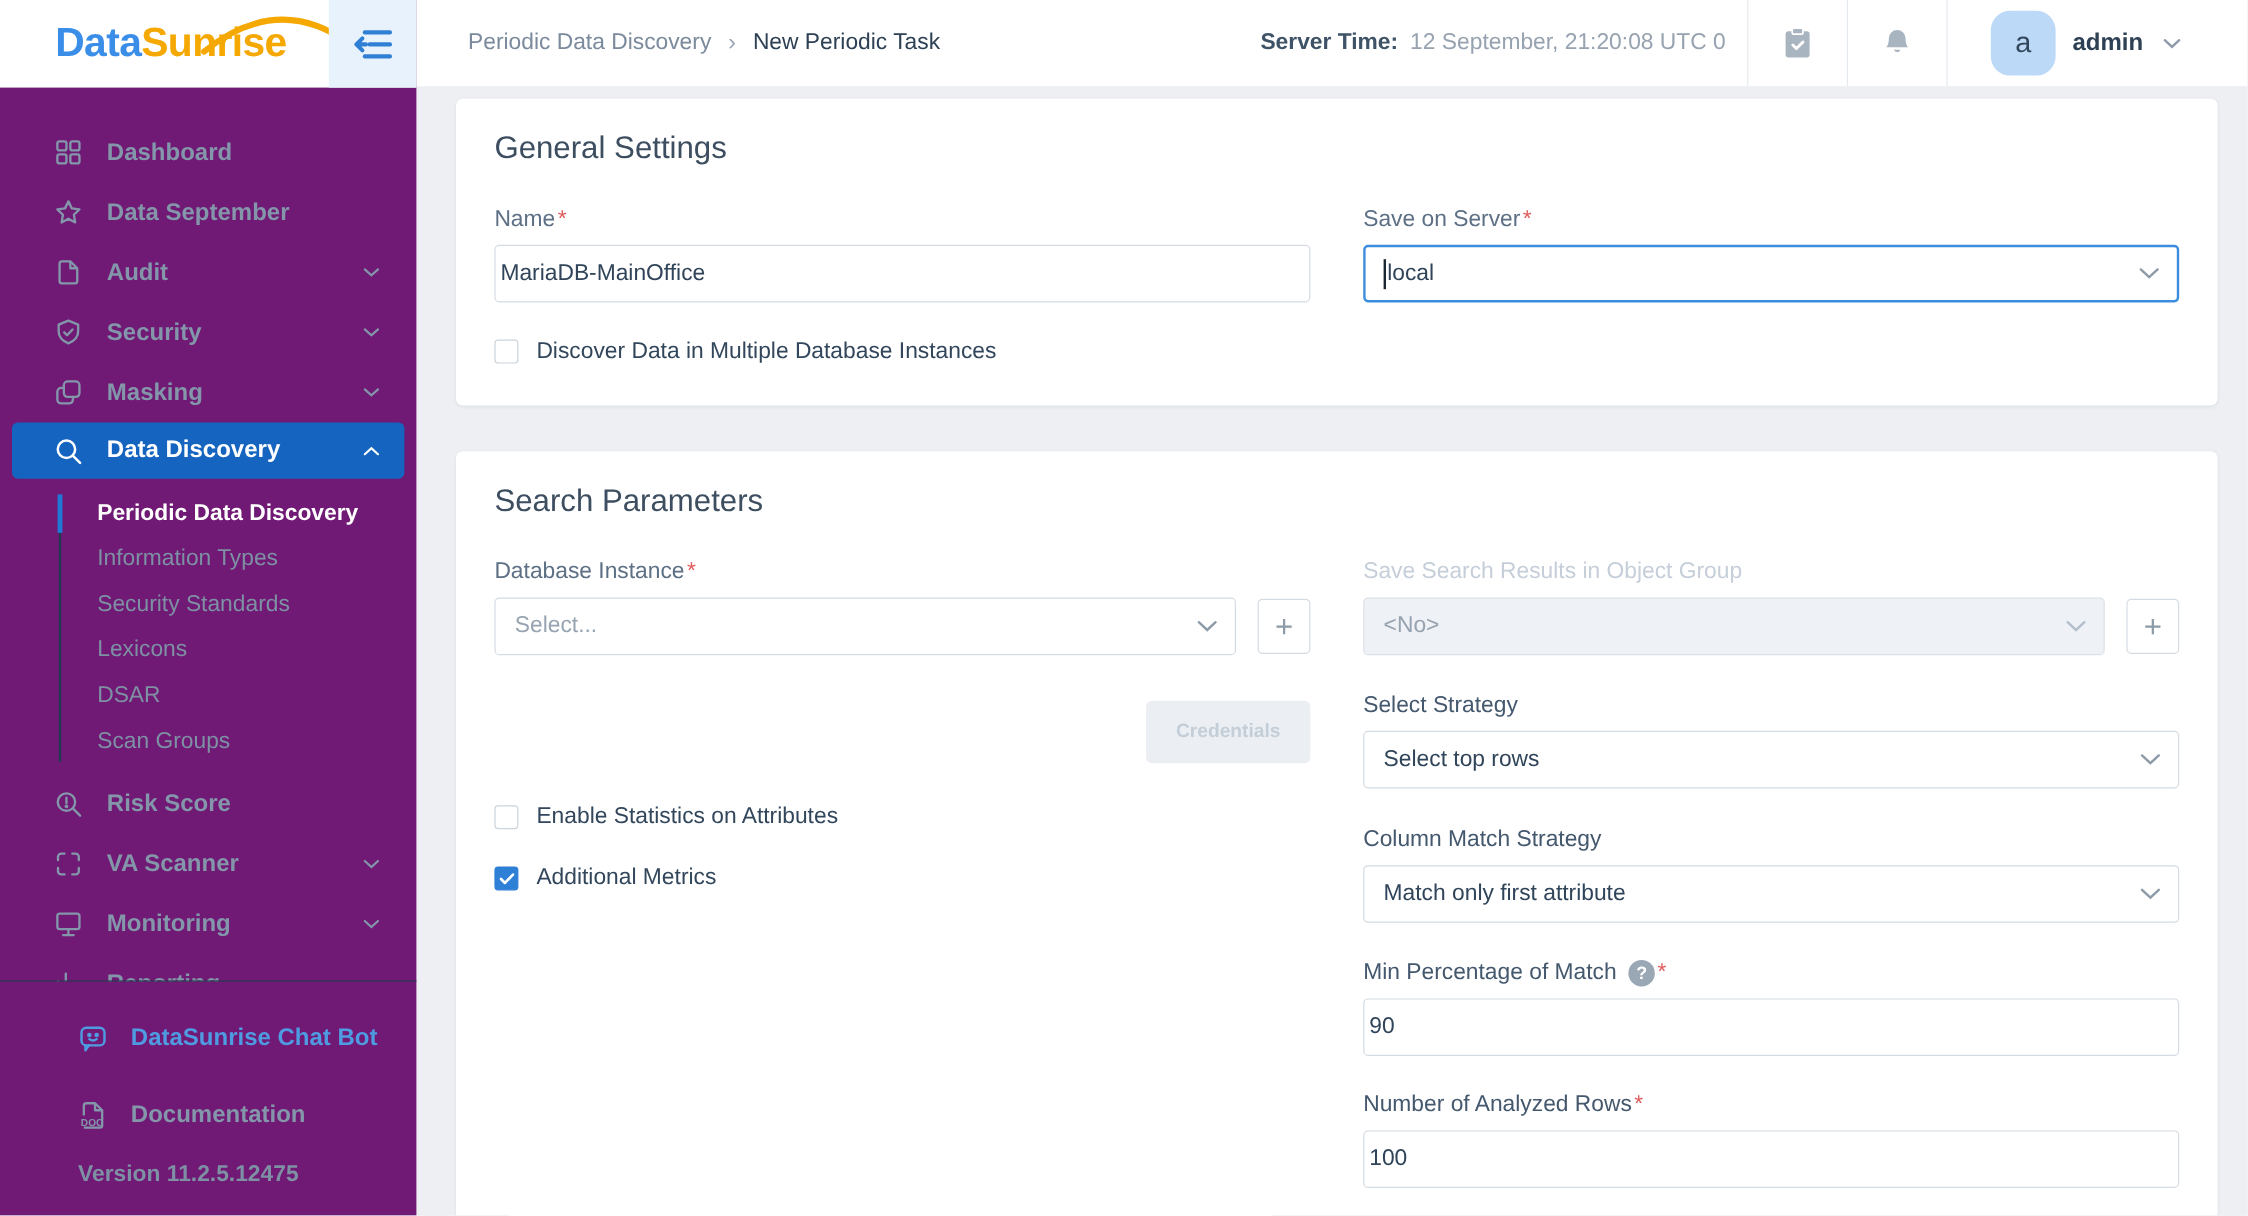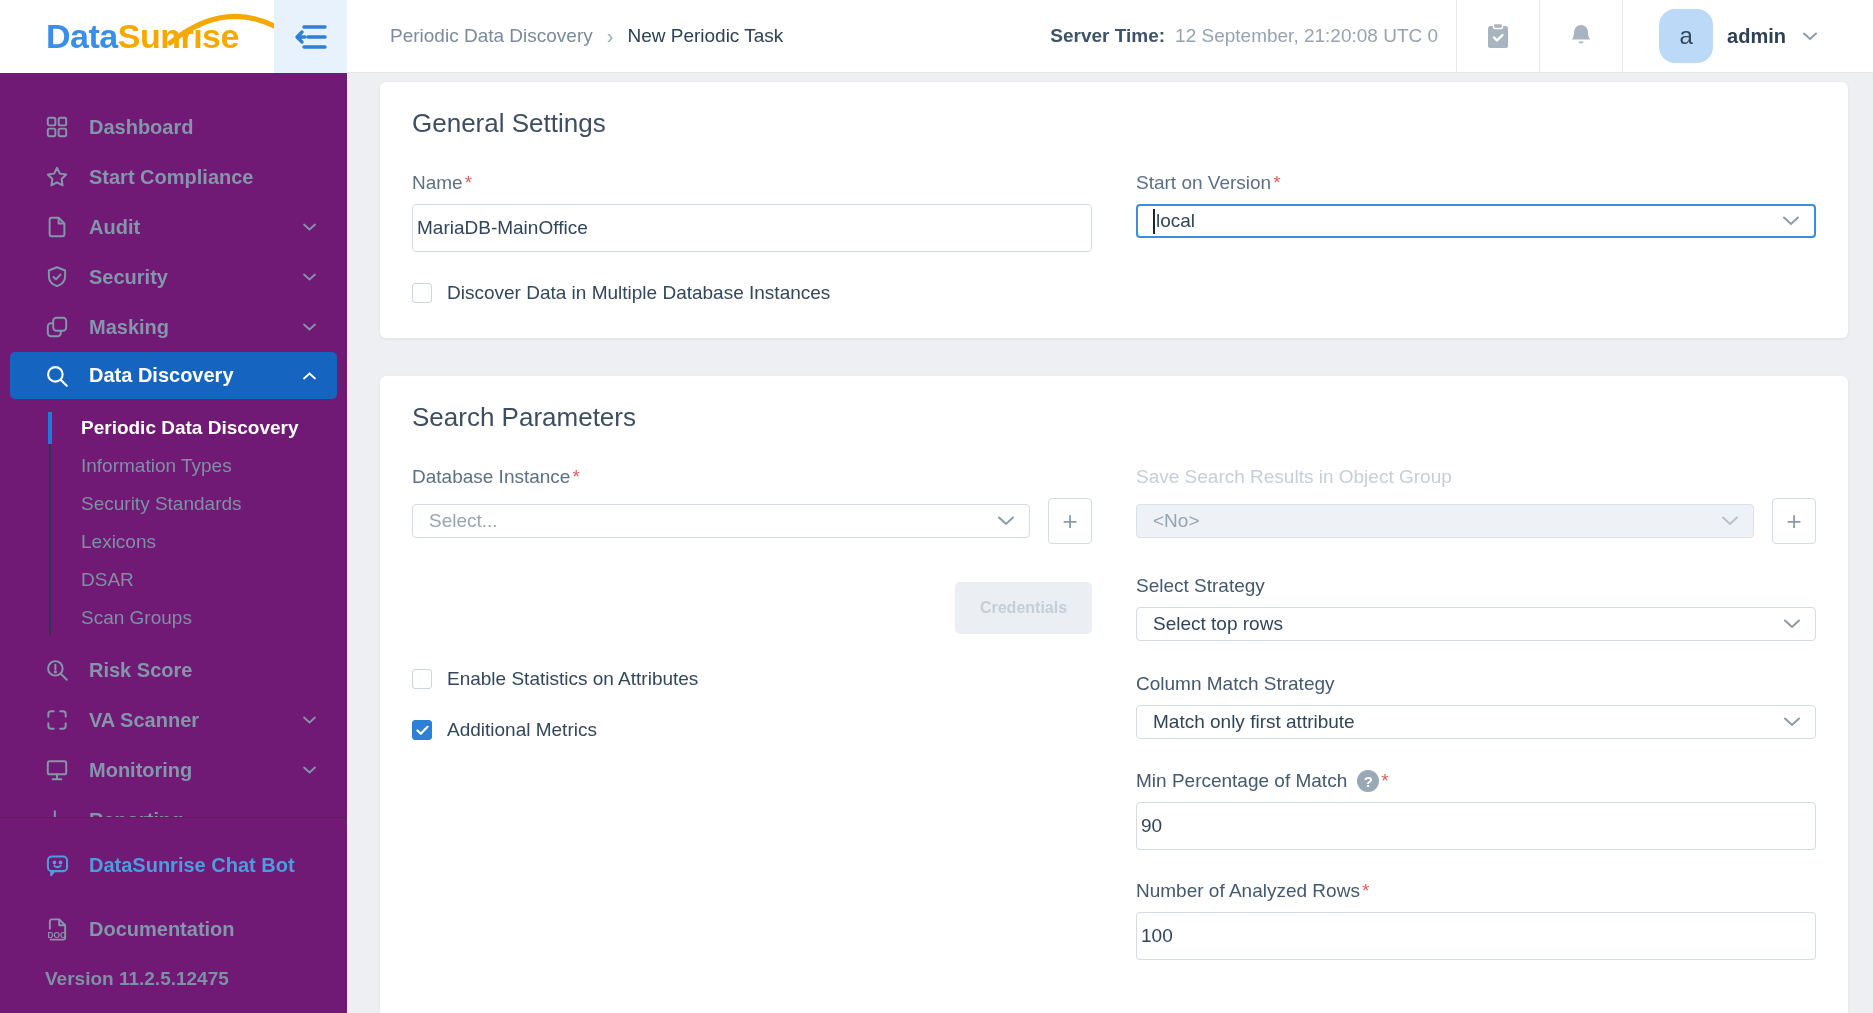--- a/index.html
+++ b/index.html
@@ -25,21 +25,21 @@
   .nav-item.active { background:#1565c0; color:#ffffff; margin:0 10px; padding:0 20px 0 34px;
     border-radius:5px; height:47px; }
   .submenu { position:relative; padding:10px 0 8px 0; }
   .submenu:before { content:""; position:absolute; left:49px; top:14px; bottom:10px; width:2px; background:#243a52; }
   .sub-item { position:relative; display:flex; align-items:center; height:38px; padding-left:81px;
     color:#7e90a4; font-size:19px; cursor:pointer; }
   .sub-item.active { color:#ffffff; font-weight:bold; }
   .sub-item.active:before { content:""; position:absolute; left:48px; top:3px; bottom:3px; width:4px; background:#1e7ad4; }
 
   .side-divider { position:absolute; left:0; right:0; bottom:195px; height:1px; background:#263a52; }
-  .side-bottom { position:absolute; left:0; right:0; bottom:0; height:195px; }
+  .side-bottom { position:absolute; left:0; right:0; bottom:0; height:195px;padding-left:20px; }
   .bottom-item { display:flex; align-items:center; height:50px; padding:0 30px 0 44px;
     font-size:20px; font-weight:600; cursor:pointer; }
   .bottom-item .ic { width:27px; height:27px; margin-right:18px; flex:0 0 27px; }
   .chatbot { color:#4f9be2; margin-top:22px; }
   .docs { color:#8496aa; margin-top:14px; }
   .version { color:#7e90a4; font-size:19px; font-weight:bold; padding-left:45px; margin-top:14px; }
 
   
   .right { flex:1; display:flex; flex-direction:column; height:100%; }
   .topbar { height:73px; background:#ffffff; border-bottom:1px solid #e4e8ed; display:flex; align-items:stretch;
@@ -62,21 +62,21 @@
   .main { flex:1; overflow:hidden; padding:9px 25px 0 33px; }
   .card { background:#ffffff; border-radius:6px; box-shadow:0 1px 3px rgba(40,55,70,0.08); padding:26px 32px 34px 32px; }
   .card + .card { margin-top:38px; }
   .card-title { font-size:26px; color:#3d4e60; font-weight:400; }
   .grid2 { display:grid; grid-template-columns:1fr 1fr; column-gap:44px; margin-top:33px; }
   .f-label { font-size:19px; color:#5d7085; margin-bottom:10px; display:flex; align-items:center; }
   .f-label.disabled { color:#c6cfd9; }
   .req { color:#e05c5c; margin-left:2px; }
   .tinput { width:100%; height:48px; border:1px solid #d5dbe2; border-radius:4px; padding:0 4px;
     font-size:19px; color:#31455a; font-family:inherit; background:#fff; outline:none; }
-  .selectbox { height:34px; border:1px solid #d5dbe2; border-radius:4px; padding:0 14px 0 16px;
+  .selectbox { height:48px; border:1px solid #d5dbe2; border-radius:4px; padding:0 14px 0 16px;
     display:flex; align-items:center; font-size:19px; color:#31455a; background:#fff; cursor:pointer; }
   .selectbox .chev { margin-left:auto; }
   .selectbox.focused { border:2px solid #3c8ddd; padding-left:15px; }
   .selectbox.disabled { background:#eef1f5; border-color:#dbe1e8; color:#97a3b1; }
   .placeholder { color:#97a4b2; }
   .caret { width:2px; height:25px; background:#1b2733; margin-right:1px; }
   .fieldrow { display:flex; align-items:center; }
   .fieldrow .selectbox { flex:1; }
   .plus-btn { width:44px; height:46px; border:1px solid #d5dbe2; border-radius:4px; background:#fff;
     color:#8d9aa8; font-size:26px; font-weight:400; display:flex; align-items:center; justify-content:center;
@@ -124,21 +124,21 @@
             <rect x="13.5" y="3.5" width="7" height="7" rx="1.5"></rect>
           <rect x="3.5" y="13.5" width="7" height="7" rx="1.5"></rect>
             <rect x="13.5" y="13.5" width="7" height="7" rx="1.5"></rect>
         </svg>
         <span>Dashboard</span>
       </div>
       <div class="nav-item">
         <svg class="ic" viewBox="0 0 24 24" fill="none" stroke="#8496aa" stroke-width="1.8" stroke-linejoin="round">
           <path d="M12 3.5 l2.6 5.4 5.9 .8 -4.3 4.1 1 5.9 L12 16.9 6.8 19.7 l1-5.9 L3.5 9.7 l5.9-.8 z"></path>
         </svg>
-        <span>Start Compliance</span>
+        <span>Data September</span>
       </div>
       <div class="nav-item">
         <svg class="ic" viewBox="0 0 24 24" fill="none" stroke="#8496aa" stroke-width="1.8" stroke-linejoin="round">
           <path d="M13.5 3.5 H7 a1.8 1.8 0 0 0 -1.8 1.8 v13.4 a1.8 1.8 0 0 0 1.8 1.8 h10 a1.8 1.8 0 0 0 1.8 -1.8 V8.8 z"></path>
           <path d="M13.5 3.5 v5.3 h5.3"></path>
         </svg>
         <span>Audit</span>
         <svg class="chev" width="15" height="10" viewBox="0 0 15 10" fill="none" stroke="#8496aa" stroke-width="1.8" stroke-linecap="round">
             <path d="M2 2.5 l5.5 5 5.5 -5"></path>
           </svg>
@@ -309,21 +309,21 @@
                 <span class="req">*</span>
             </div>
             <input class="tinput" type="text" value="MariaDB-MainOffice" style="">
             <div class="checkrow mt30">
               <span class="cbox"></span>
               <span class="checklabel">Discover Data in Multiple Database Instances</span>
             </div>
           </div>
           <div>
             <div class="f-label">
-              <span>Start on Version</span>
+              <span>Save on Server</span>
                 <span class="req">*</span>
             </div>
             <div class="selectbox focused">
               <span class="caret"></span>
               <span>local</span>
               <svg class="chev" width="18" height="12" viewBox="0 0 18 12" fill="none" stroke="#8d9aa8" stroke-width="2" stroke-linecap="round">
                   <path d="M2 2.5 l7 6.5 7 -6.5"></path>
                 </svg>
             </div>
           </div>

